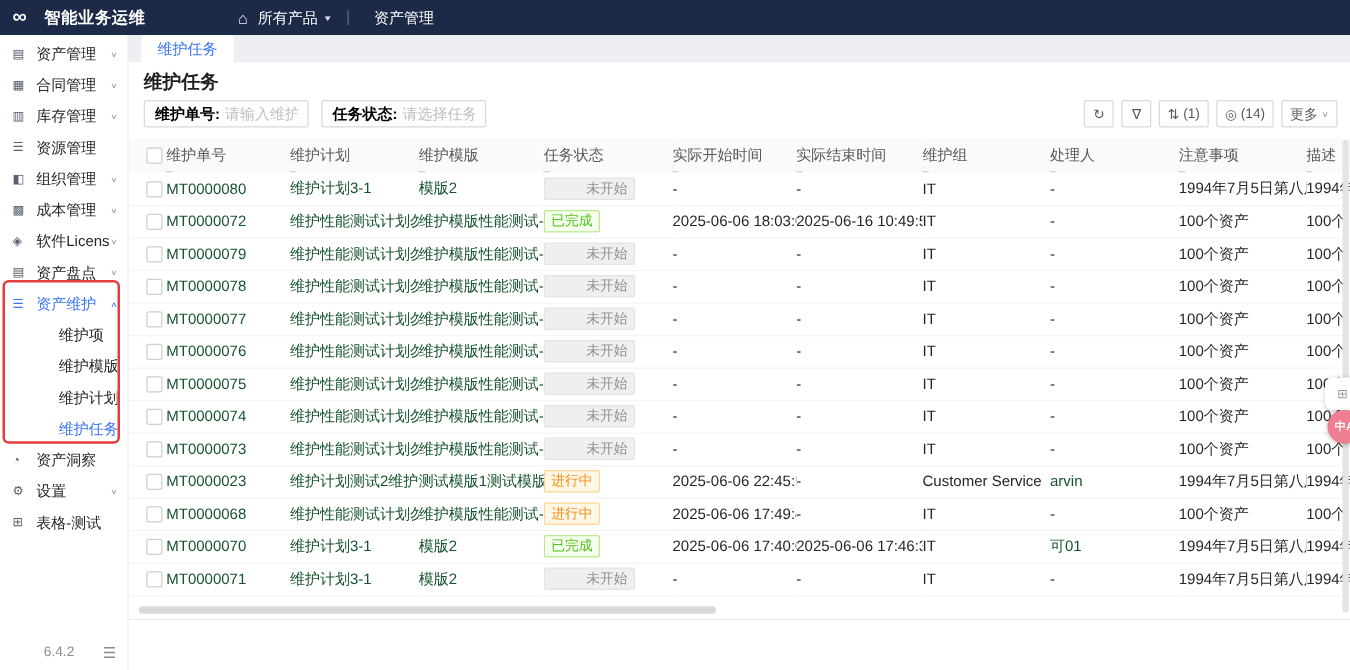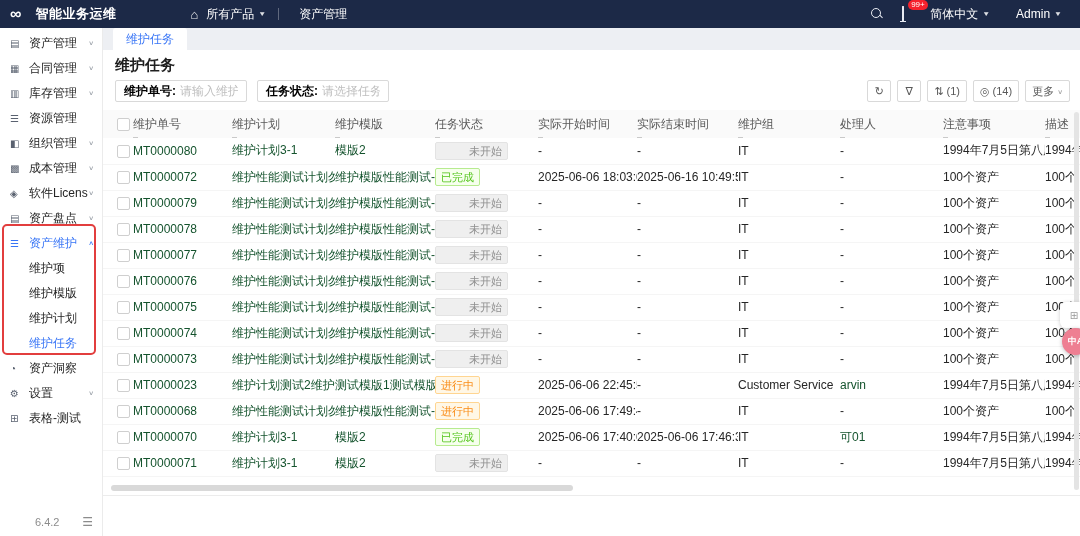--- a/index.html
+++ b/index.html
@@ -30,21 +30,21 @@
     font-size:8px; line-height:10px; padding:0 3px; border-radius:6px; white-space:nowrap; }
 
   
   .sidebar { position:absolute; top:28px; left:0; width:103px; height:508px; background:#fff;
     border-right:1px solid #ebebeb; }
   .side-menu { position:absolute; top:3px; left:0; right:0; }
   .side-item { height:25px; display:flex; align-items:center; padding:0 8px 0 10px; cursor:pointer; }
   .side-icon { width:13px; font-size:10px; color:#5a6270; margin-right:6px; flex:none; }
   .side-label { white-space:nowrap; overflow:hidden; font-size:12px; }
   .side-chevron { margin-left:auto; font-size:8px; color:#9aa0a8; transform:scale(1,.75); }
-  .side-item.indent { padding-left:29px; }
+  .side-item.indent { padding-left:47px; }
   .side-item.expanded .side-label, .side-item.expanded .side-icon,
   .side-item.expanded .side-chevron, .side-item.active .side-label { color:#3875f6; }
   .redbox { position:absolute; left:2px; top:196px; width:94px; height:131px;
     border:2px solid #e23e3e; border-radius:5px; pointer-events:none; }
   .side-footer { position:absolute; bottom:0; left:0; right:0; height:28px; display:flex;
     align-items:center; padding:0 9px; color:#8c8c8c; font-size:11px; }
   .version { margin-left:26px; }
   .collapse-ic { margin-left:auto; font-size:12px; color:#8c8c8c; cursor:pointer; }
 
   
@@ -120,35 +120,20 @@
 <div class="topbar">
   <span class="logo-glyph">∞</span>
   <span class="logo-text">智能业务运维</span>
   <span class="home-ic">⌂</span>
   <span class="tb-item">
     <span>所有产品</span>
     <span class="caret">▼</span>
   </span>
   <span class="tb-divider"></span>
   <span class="tb-item">资产管理</span>
-  <span class="tb-right">
-    <span class="search-ic"></span>
-    <span class="bell-wrap">
-      <span class="bell"></span>
-      <span class="notif-badge">99+</span>
-    </span>
-    <span class="tb-item">
-      <span>简体中文</span>
-      <span class="caret">▼</span>
-    </span>
-    <span class="tb-item">
-      <span>Admin</span>
-      <span class="caret">▼</span>
-    </span>
-  </span>
 </div>
 
 <div class="sidebar">
   <div class="side-menu">
       <div class="side-item">
         <span class="side-icon">▤</span>
         <span class="side-label">资产管理</span>
         <span class="side-chevron">∨</span>
       </div>
       <div class="side-item">

